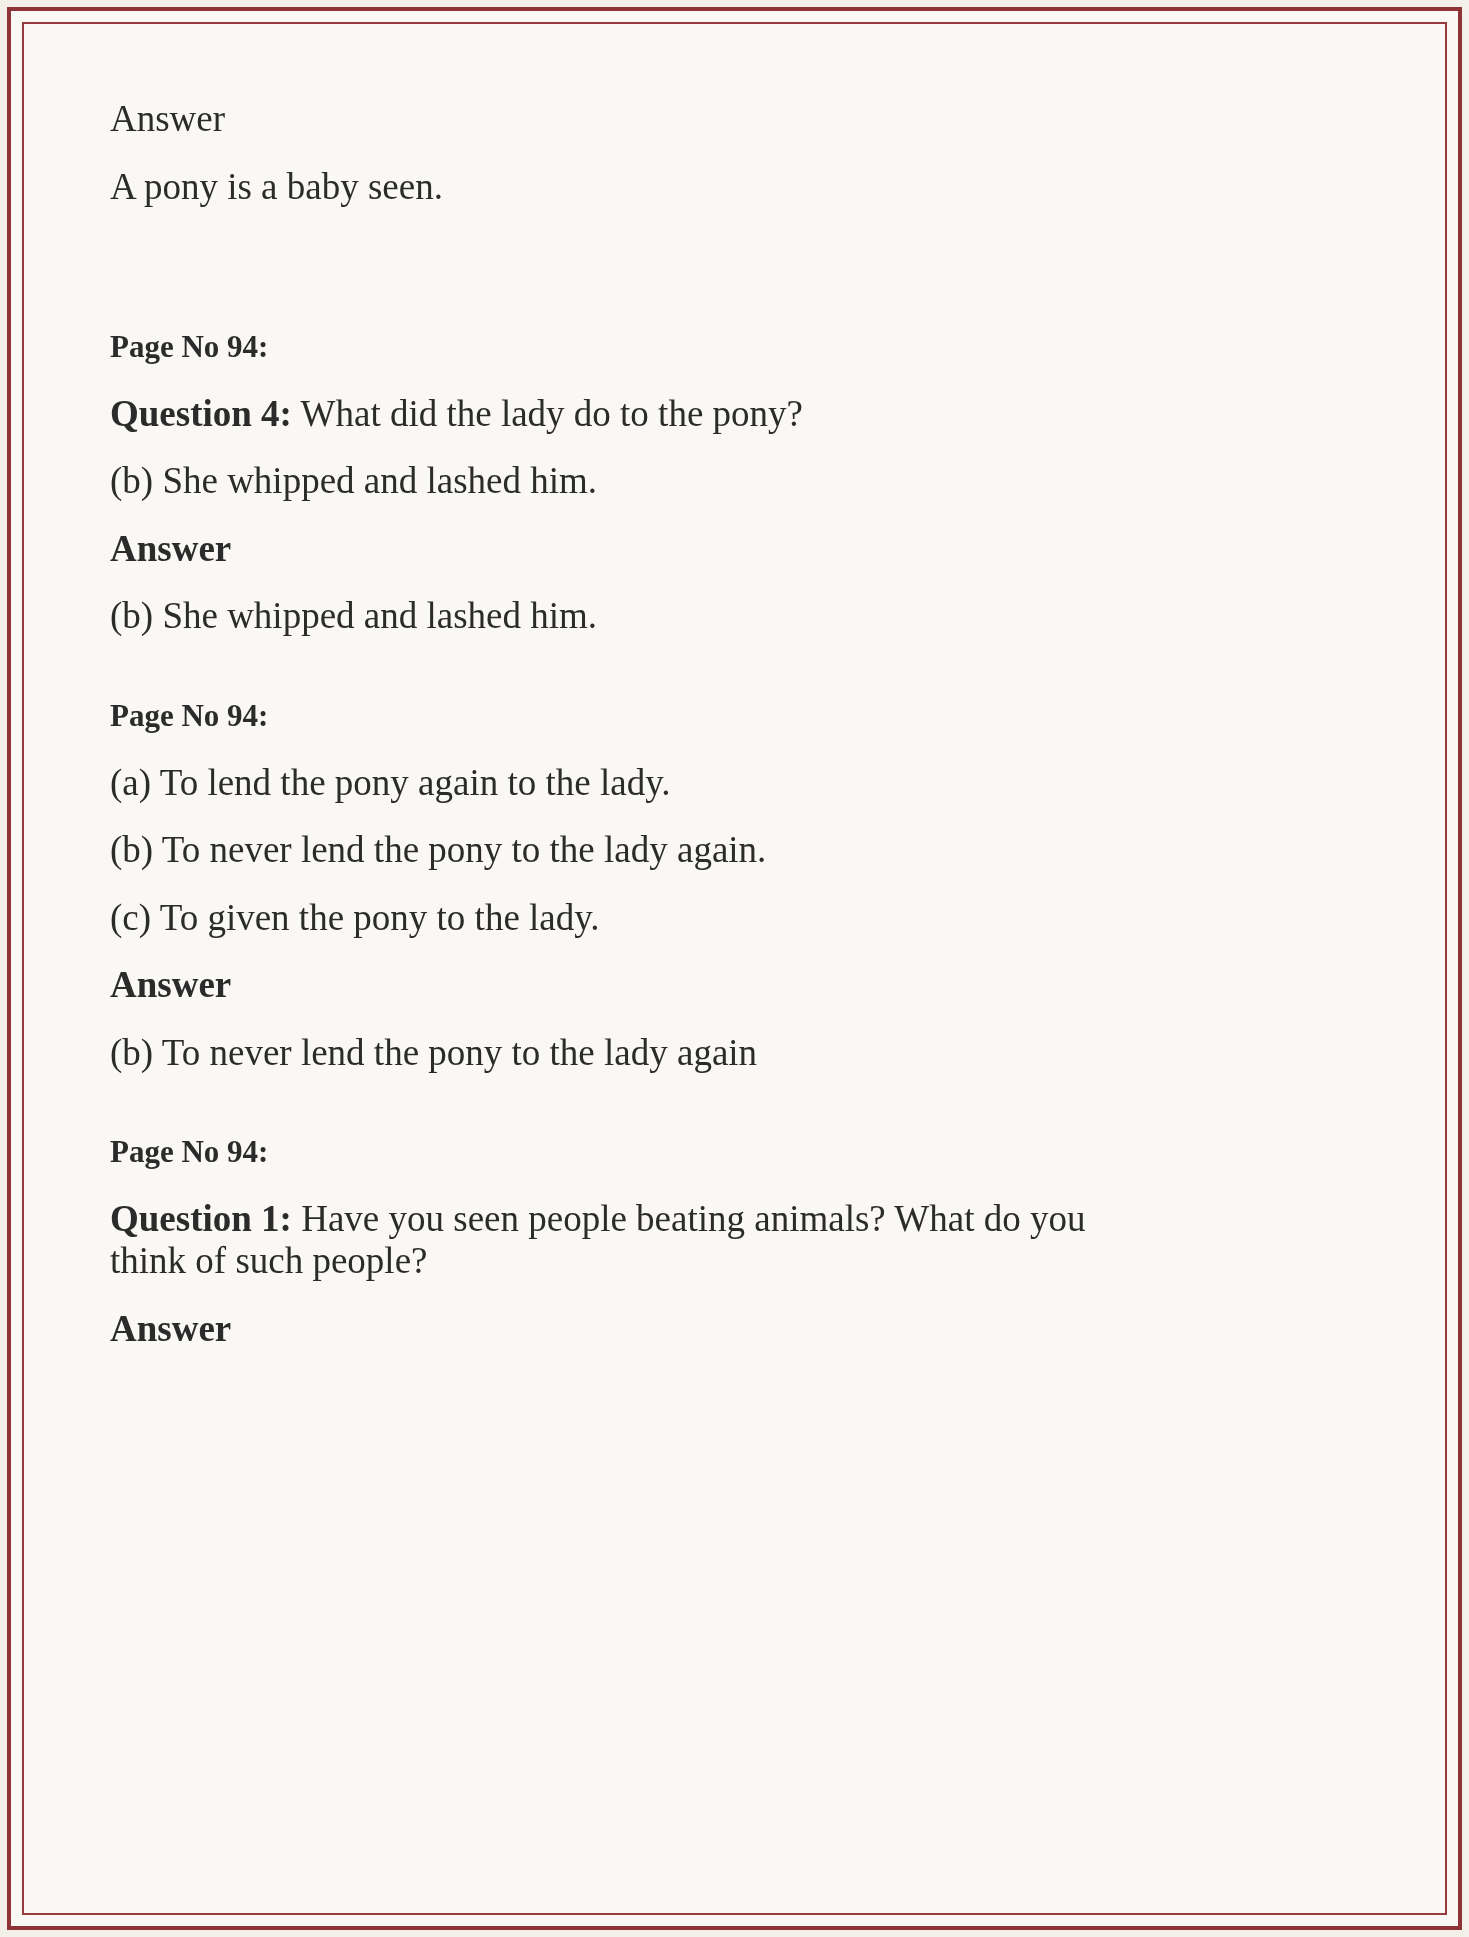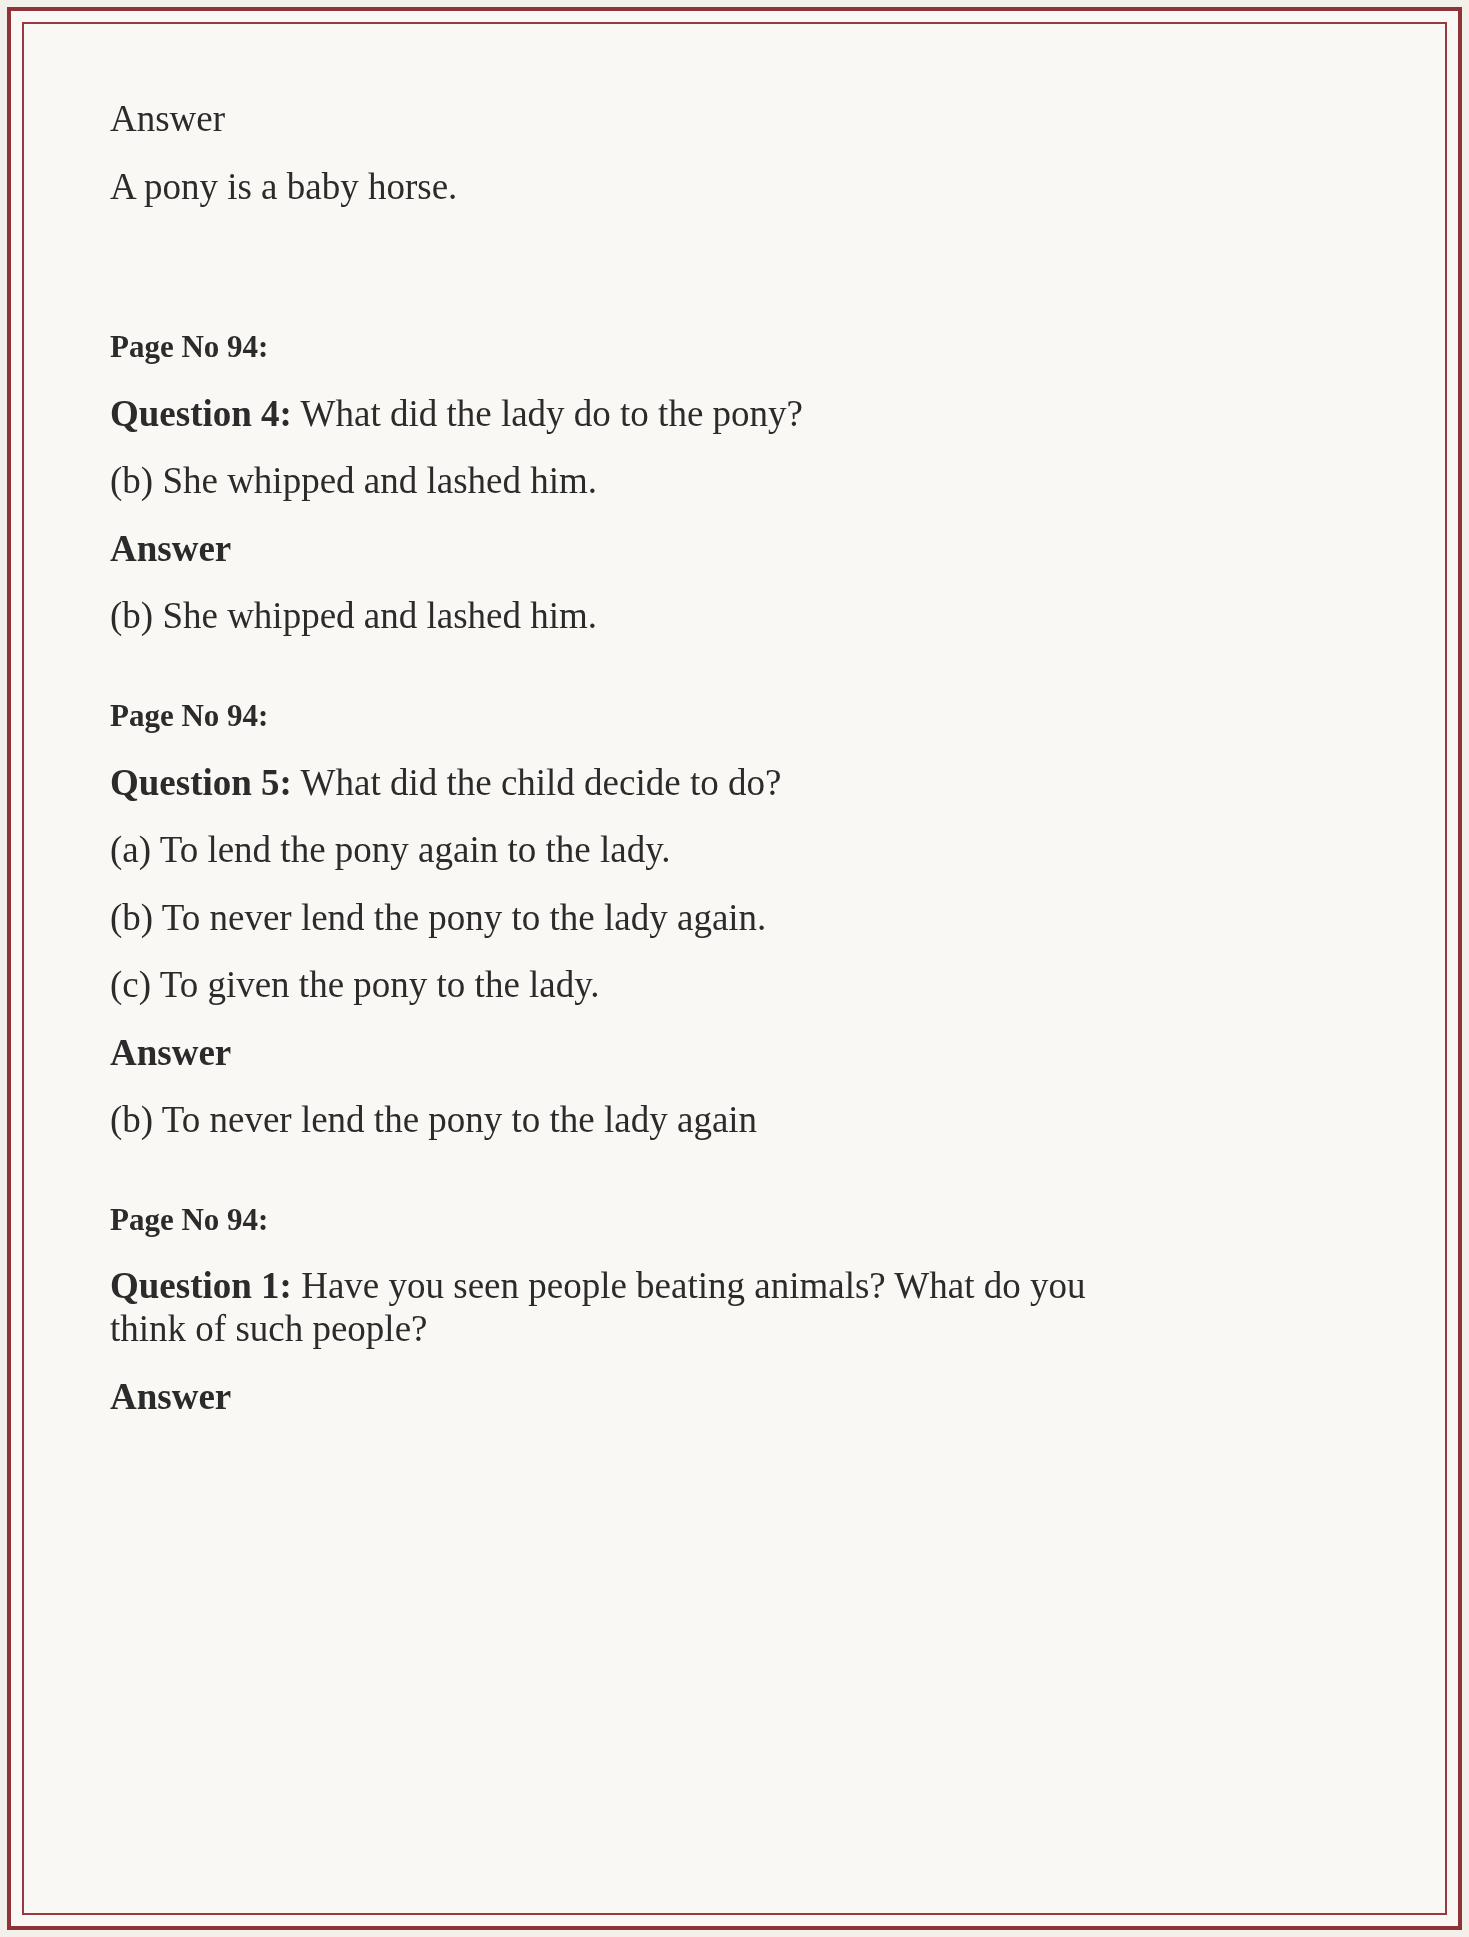--- a/index.html
+++ b/index.html
@@ -51,31 +51,30 @@
 </style>
 </head>
 <body>
 
 <div class="frame-outer"></div>
 <div class="frame-inner"></div>
 
 <div class="page-content">
 
   <p>Answer</p>
-  <p>A pony is a baby horse.</p>
+  <p>A pony is a baby seen.</p>
   <div class="spacer-after-intro"></div>
 
   <p class="page-heading">Page No 94:</p>
   <p class="question-line"><span class="bold">Question 4:</span> <span>What did the lady do to the pony?</span></p>
   <p>(b) She whipped and lashed him.</p>
   <p class="answer-label-bold">Answer</p>
   <p>(b) She whipped and lashed him.</p>
 
   <p class="page-heading">Page No 94:</p>
-  <p class="question-line"><span class="bold">Question 5:</span> <span>What did the child decide to do?</span></p>
   <p>(a) To lend the pony again to the lady.</p>
   <p>(b) To never lend the pony to the lady again.</p>
   <p>(c) To given the pony to the lady.</p>
   <p class="answer-label-bold">Answer</p>
   <p>(b) To never lend the pony to the lady again</p>
 
   <p class="page-heading">Page No 94:</p>
   <p class="question-line"><span class="bold">Question 1:</span> <span>Have you seen people beating animals? What do you think of such people?</span></p>
   <p class="answer-label-bold">Answer</p>
 

